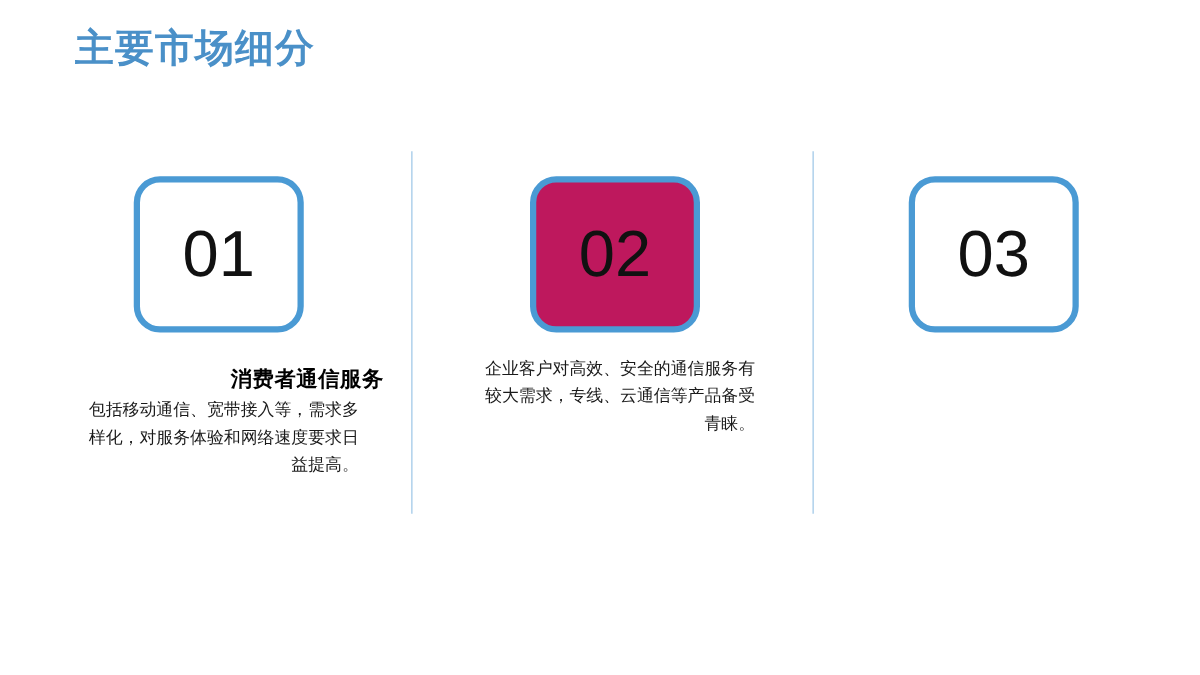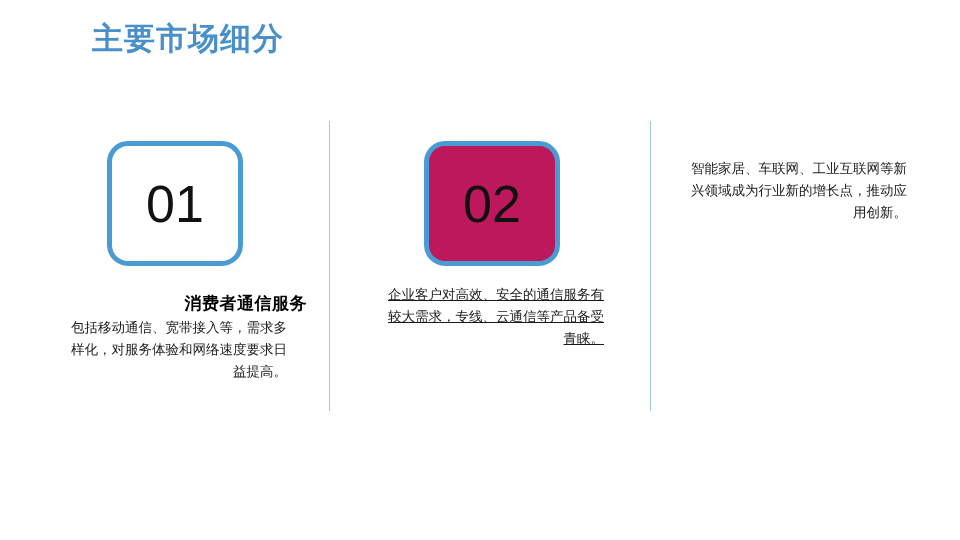--- a/index.html
+++ b/index.html
@@ -26,21 +26,20 @@
   .slide-title {
     position: absolute;
     left: 60px;
     top: 19px;
     font-size: 31px;
     font-weight: bold;
     color: #4a90c8;
     letter-spacing: 1px;
     line-height: 40px;
     white-space: nowrap;
-    margin-left: 32px;
   }
 
   
   .divider {
     position: absolute;
     top: 121px;
     width: 1px;
     height: 290px;
     background: #9fc8e8;
   }
@@ -109,21 +108,21 @@
 
   
   .col-body {
     margin-top: 1px;
     font-size: 13.5px;
     color: #1a1a1a;
     line-height: 22px;
     padding: 0 38px;
     letter-spacing: 0px;
   }
-  .col-2 .col-body { margin-top: 13px; text-decoration: underline; }
+  .col-2 .col-body { margin-top: 13px; }
   .col-3 .col-body { margin-top: 17px; }
 </style>
 </head>
 <body>
 
 <div class="slide">
 
   <div class="slide-title">主要市场细分</div>
 
   <div class="divider divider-1"></div>
@@ -144,17 +143,21 @@
     <div class="column col-2">
       <div class="badge-wrap">
         <div class="badge filled">
           <span class="badge-num">02</span>
         </div>
       </div>
       <div class="col-body">企业客户对高效、安全的通信服务有较大需求，专线、云通信等产品备受青睐。</div>
     </div>
 
     <div class="column col-3">
-      <div class="col-body">智能家居、车联网、工业互联网等新兴领域成为行业新的增长点，推动应用创新。</div>
+      <div class="badge-wrap">
+        <div class="badge">
+          <span class="badge-num">03</span>
+        </div>
+      </div>
     </div>
 
   </div>
 </div>
 
 </body></html>

